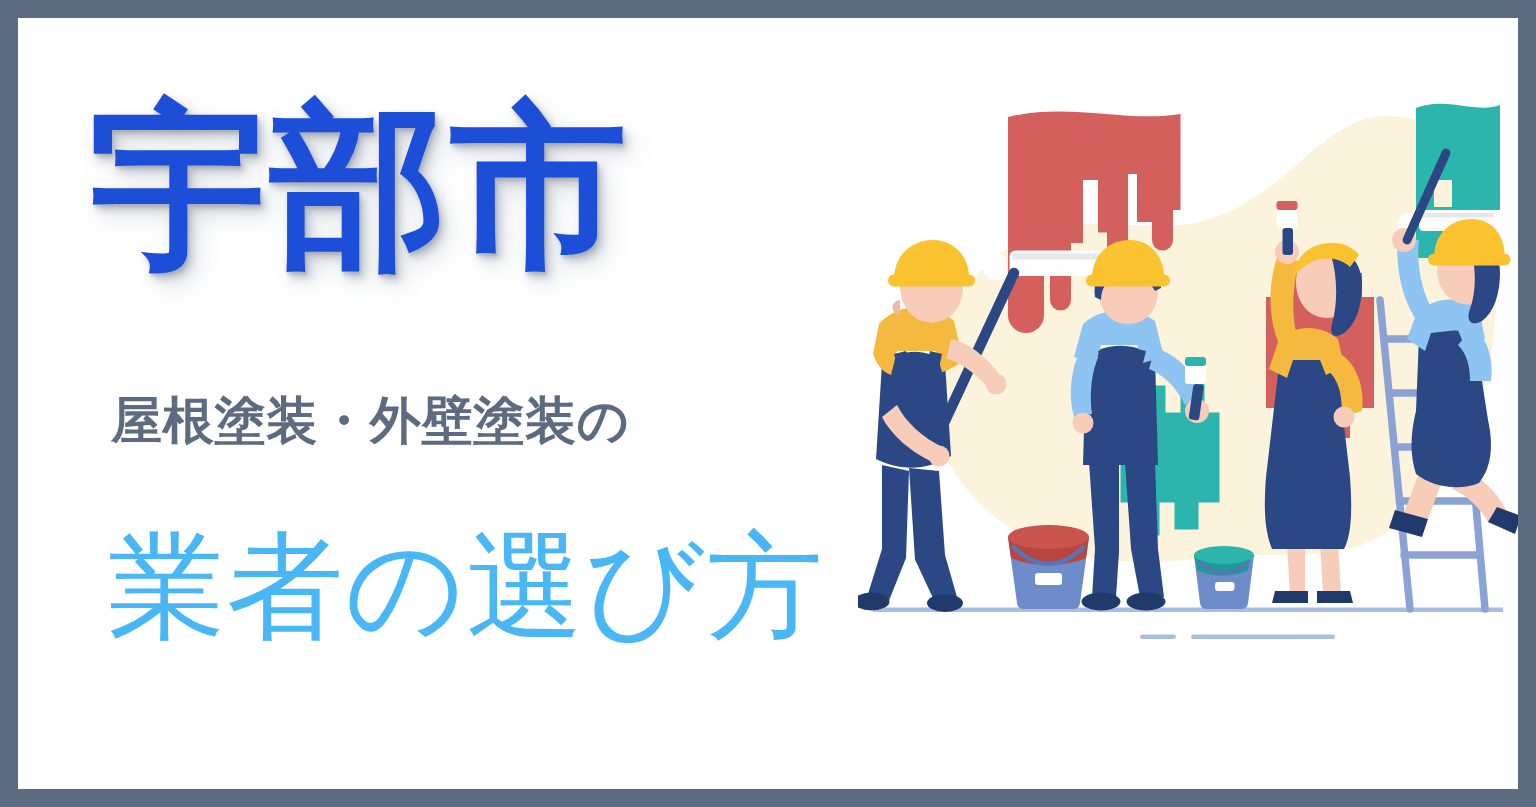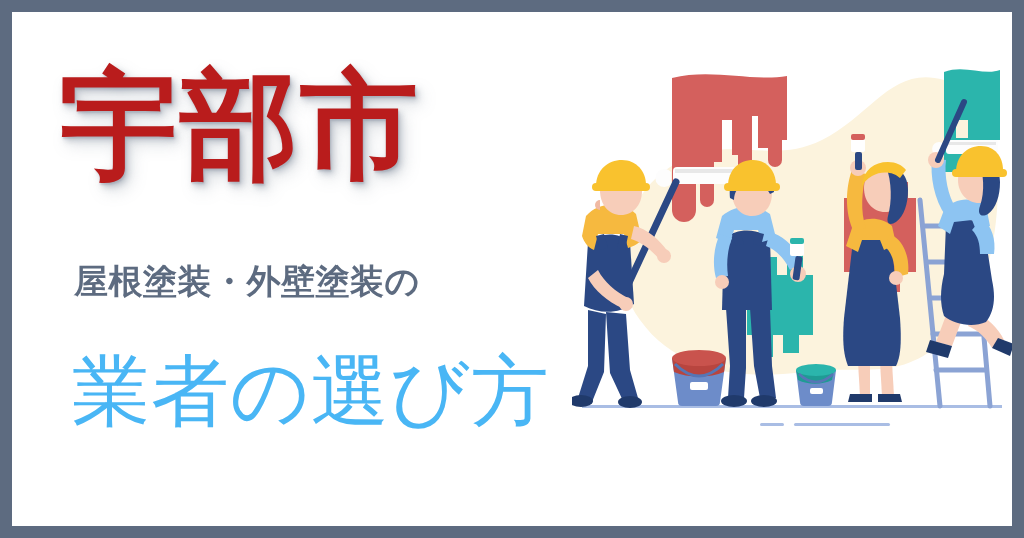--- a/index.html
+++ b/index.html
@@ -38,21 +38,21 @@
     height: 514px;
   }
 
   #city-title {
     position: absolute;
     left: 48px;
     top: 54px;
     font-size: 118px;
     line-height: 1;
     font-weight: 700;
-    color: #b91c1c;
+    color: #1d4ed8;
     letter-spacing: 2px;
     white-space: nowrap;
     text-shadow:
        3px 4px 6px rgba(120,130,148,0.42),
        6px 8px 16px rgba(120,130,148,0.26),
        1px 2px 2px rgba(120,130,148,0.30);
   }
 
   #sub-headline {
     position: absolute;

